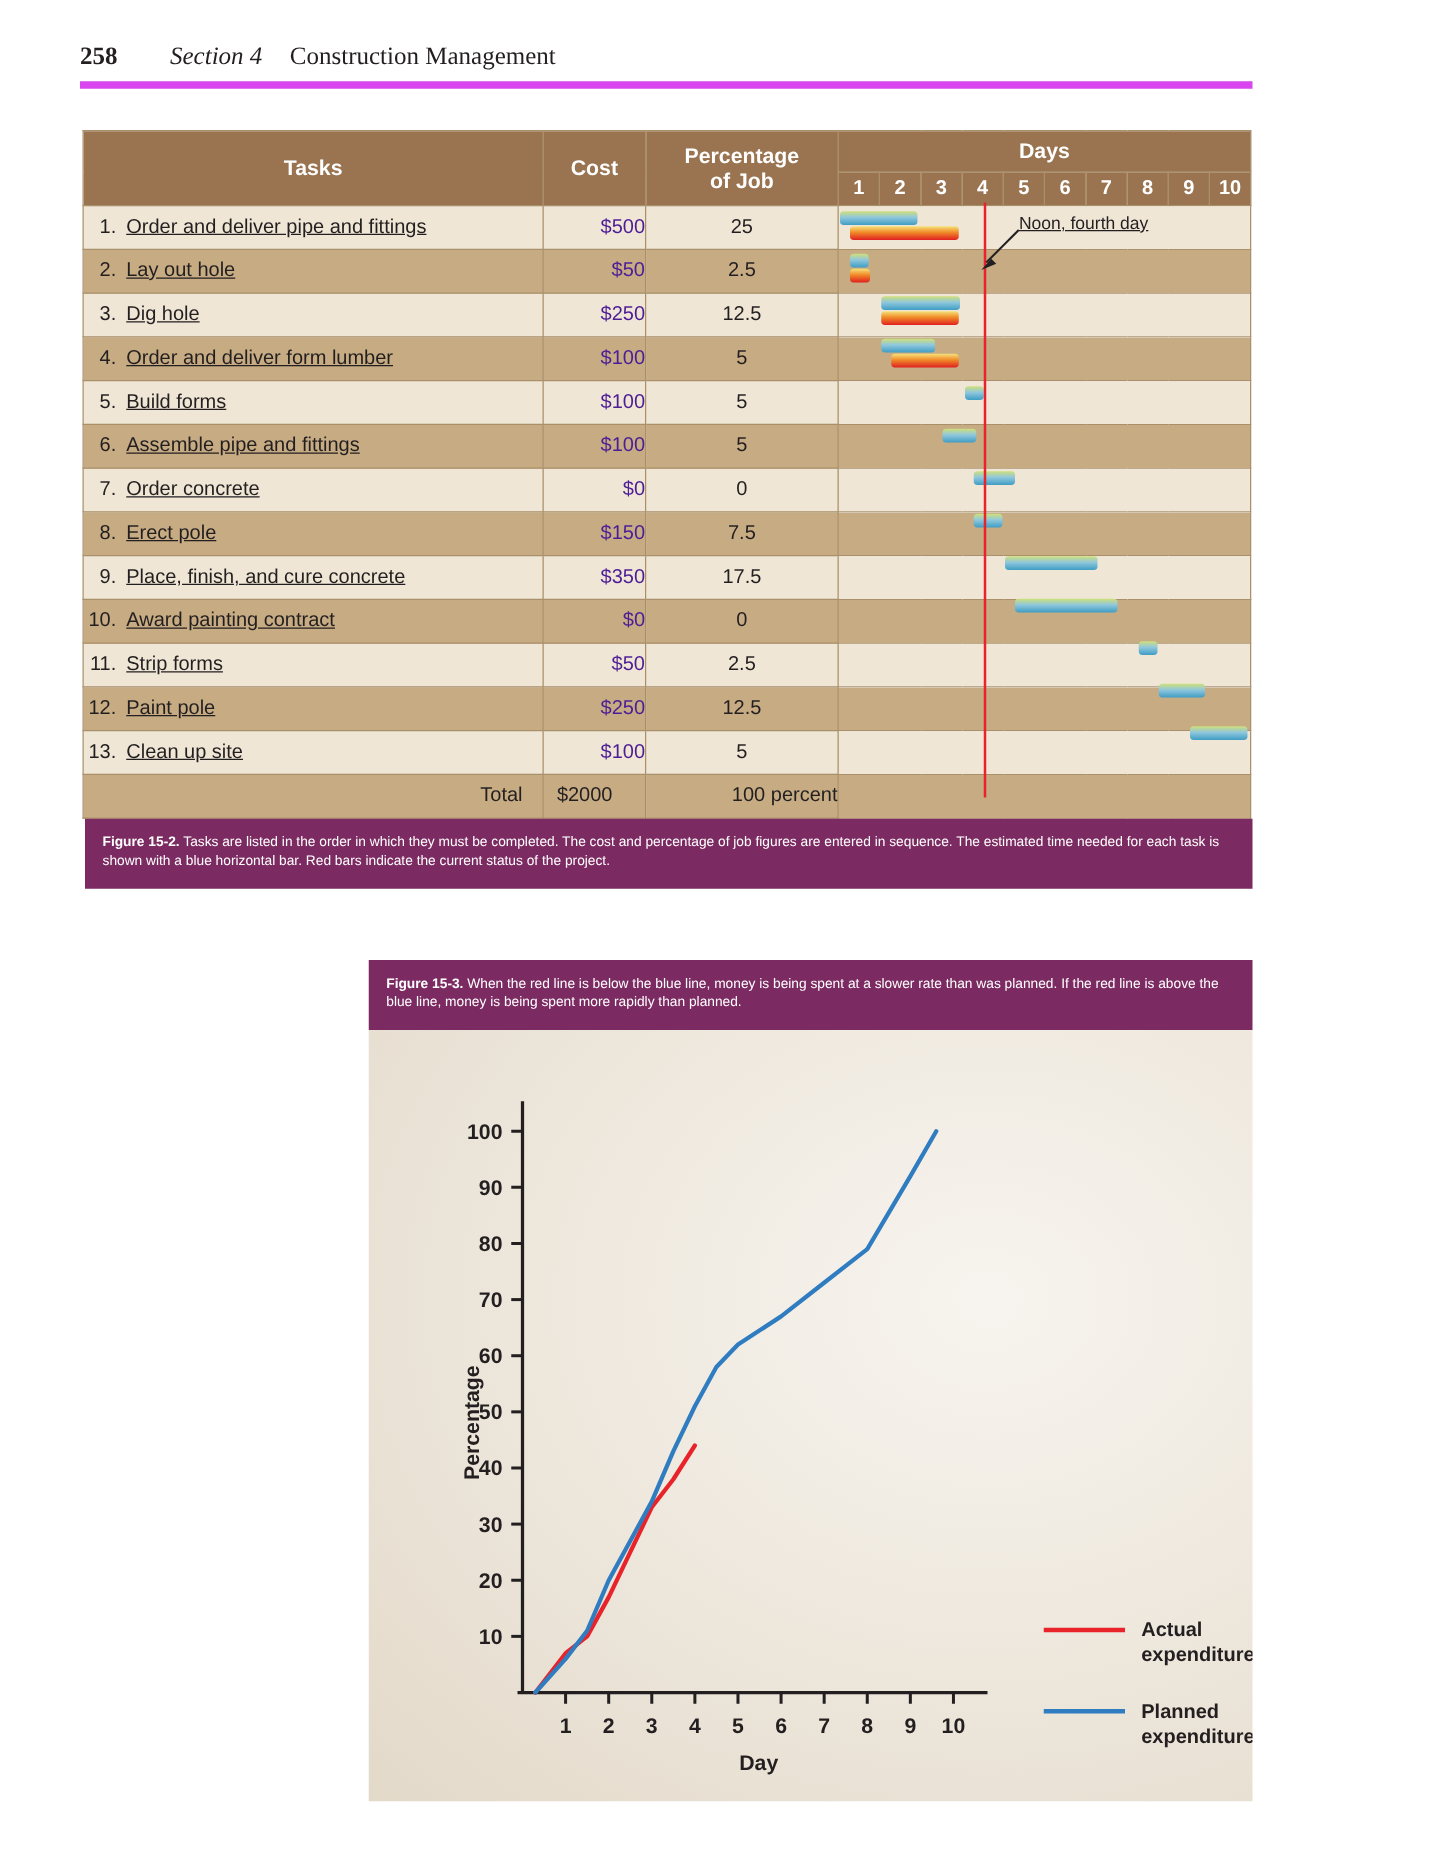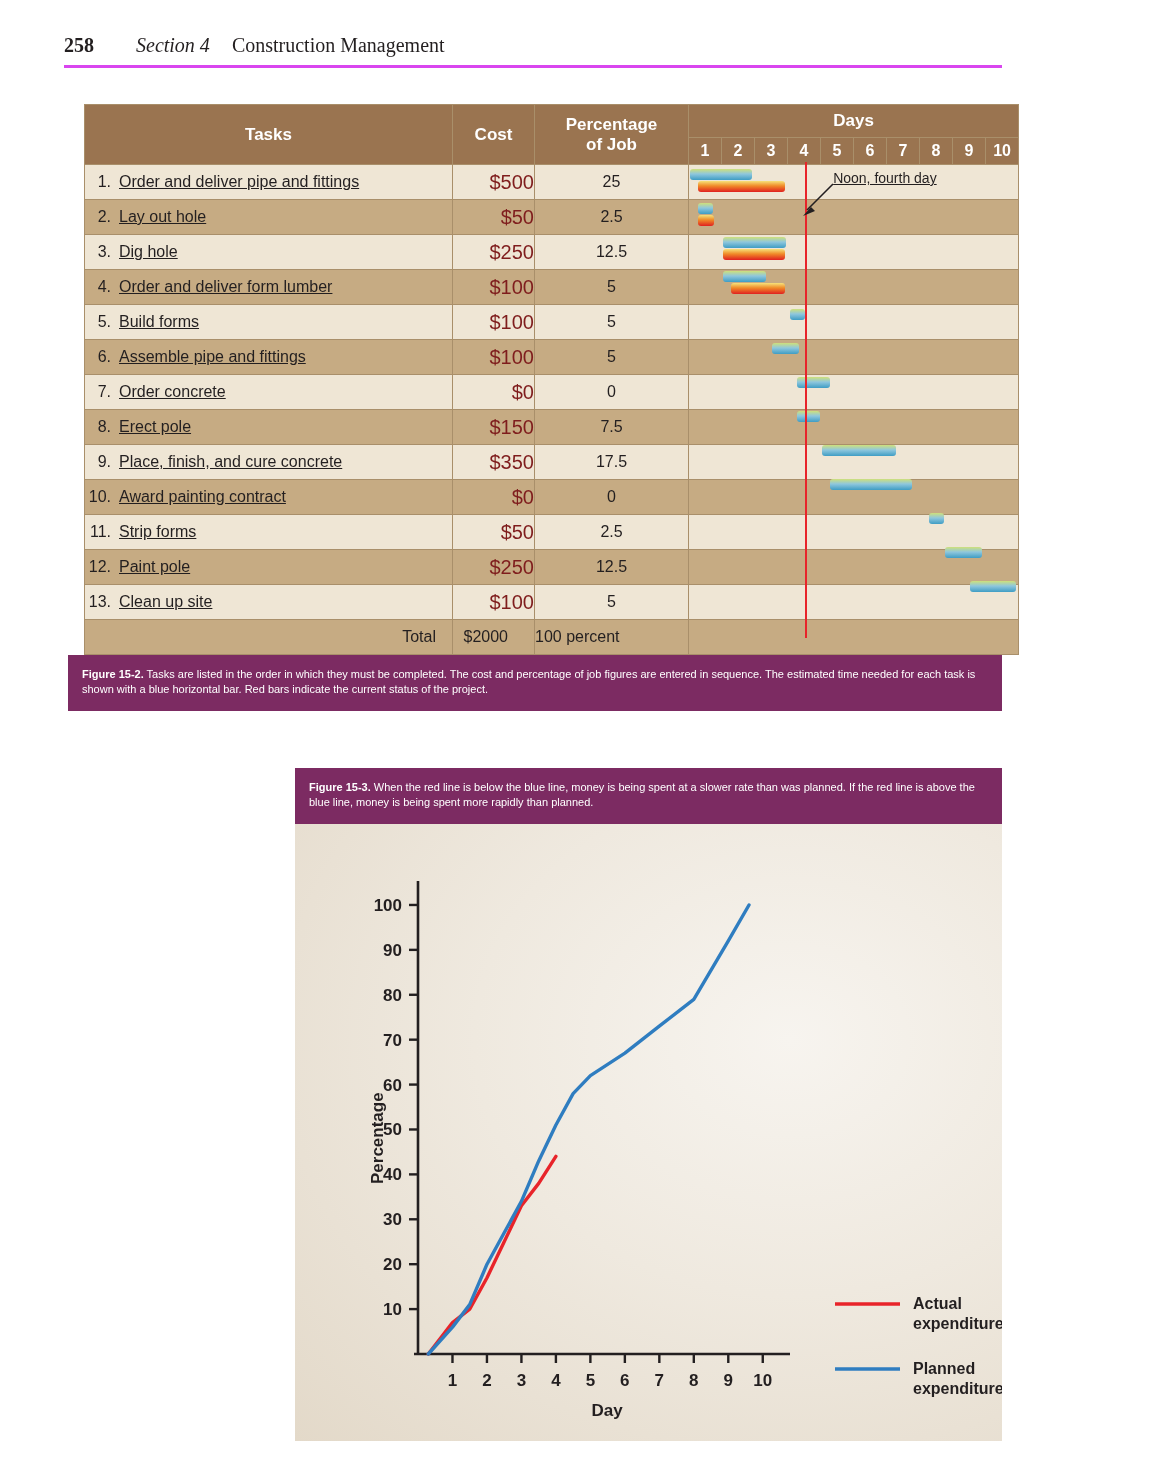--- a/index.html
+++ b/index.html
@@ -4,38 +4,38 @@
 <style>
   html,body{margin:0;padding:0;}
   body{
     width:1161px;height:1484px;background:#ffffff;
     font-family:"Liberation Sans", sans-serif;
     position:relative;overflow:hidden;
   }
   
   #page-header{
     position:absolute;left:64px;top:34px;width:938px;
-    border-bottom:3px solid #d946ef;padding-bottom:8px;
+    border-bottom:6px solid #d946ef;padding-bottom:8px;
     display:flex;align-items:baseline;gap:0;
   }
   #page-header .pagenum{
     font-family:"Liberation Serif", serif;font-weight:bold;font-size:20px;color:#231f20;
     width:72px;
   }
   #page-header .sec{
     font-family:"Liberation Serif", serif;font-style:italic;font-size:20px;color:#231f20;
     margin-right:22px;
   }
   #page-header .secname{
     font-family:"Liberation Serif", serif;font-size:20px;color:#231f20;
   }
 
   
   #fig2{
-    position:absolute;left:84px;top:104px;width:934px;
+    position:absolute;left:66px;top:104px;width:934px;
   }
   table.gantt{
     border-collapse:collapse;width:934px;table-layout:fixed;
   }
   table.gantt td,table.gantt th{
     border:1px solid #a98f6a;padding:0;
   }
   .hdr{
     background:#9a7450;color:#ffffff;font-weight:bold;font-size:17px;text-align:center;
     border:1px solid #9a7450;
@@ -48,27 +48,27 @@
   .daystop{
     background:#9a7450;color:#ffffff;font-weight:bold;font-size:17px;text-align:center;height:32px;
     border:1px solid #9a7450;
   }
   tr.r-odd td{background:#efe6d5;}
   tr.r-even td{background:#c6ab83;}
   td.tname{
     font-size:16px;color:#231f20;padding-left:26px;height:34px;text-align:left;text-decoration:underline;
   }
   td.tname span.num{display:inline-block;width:26px;text-align:right;margin-right:8px;}
-  td.cost{font-size:20px;color:#7f1d1d;text-align:right;padding-right:26px;}
+  td.cost{font-size:16px;color:#4c1d95;text-align:right;padding-right:26px;}
   td.pct{font-size:16px;color:#231f20;text-align:center;}
   td.cell{position:relative;}
   tr.total td{background:#c6ab83;font-size:16px;color:#231f20;height:34px;margin-top:24px;}
   tr.total td.tlabel{text-align:right;padding-right:16px;}
   tr.total td.tcost{text-align:right;padding-right:26px;}
-  tr.total td.tpct{text-align:left;}
+  tr.total td.tpct{text-align:right;}
 
   
   #bars-layer{
     position:absolute;left:0;top:0;width:934px;height:100%;pointer-events:none;
   }
   .bar{
     position:absolute;height:11px;border-radius:3px;
   }
   .bar.blue{
     background:linear-gradient(to bottom,#cfe07a 0%,#8fc7dd 45%,#3f9dc4 100%);

